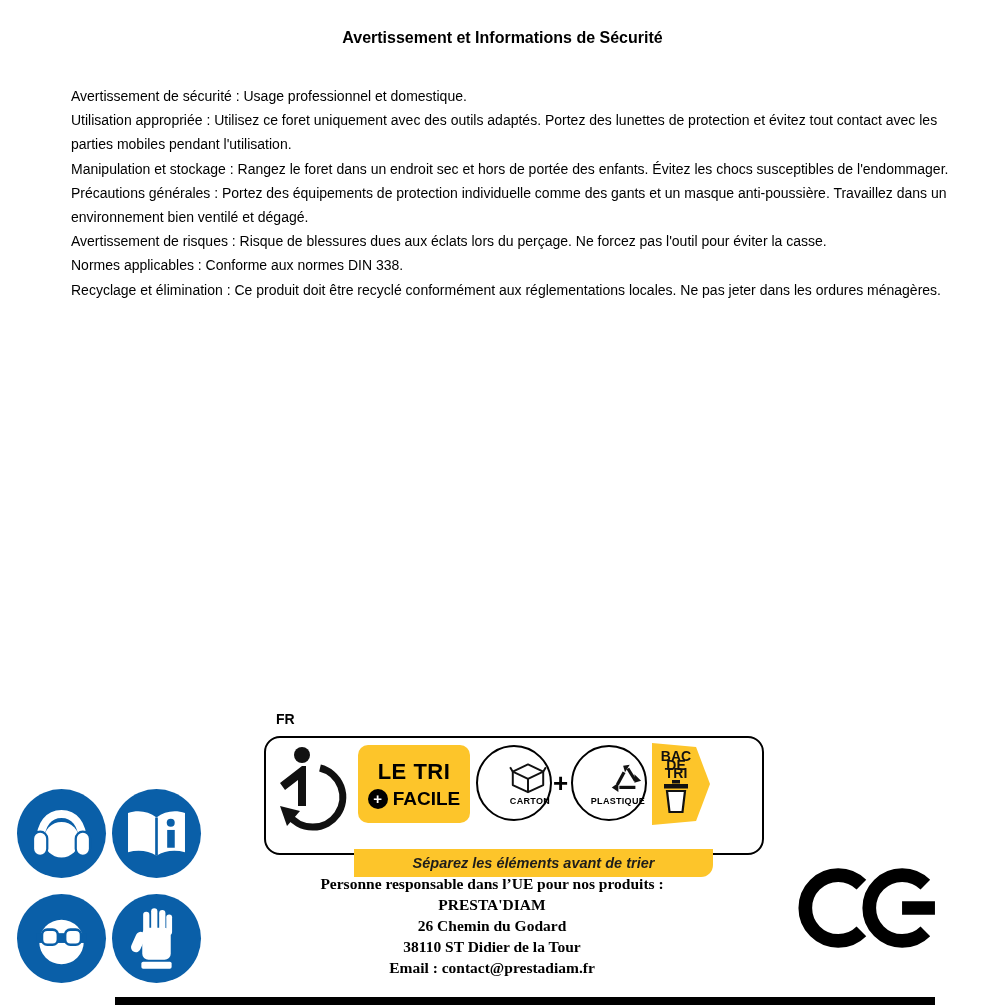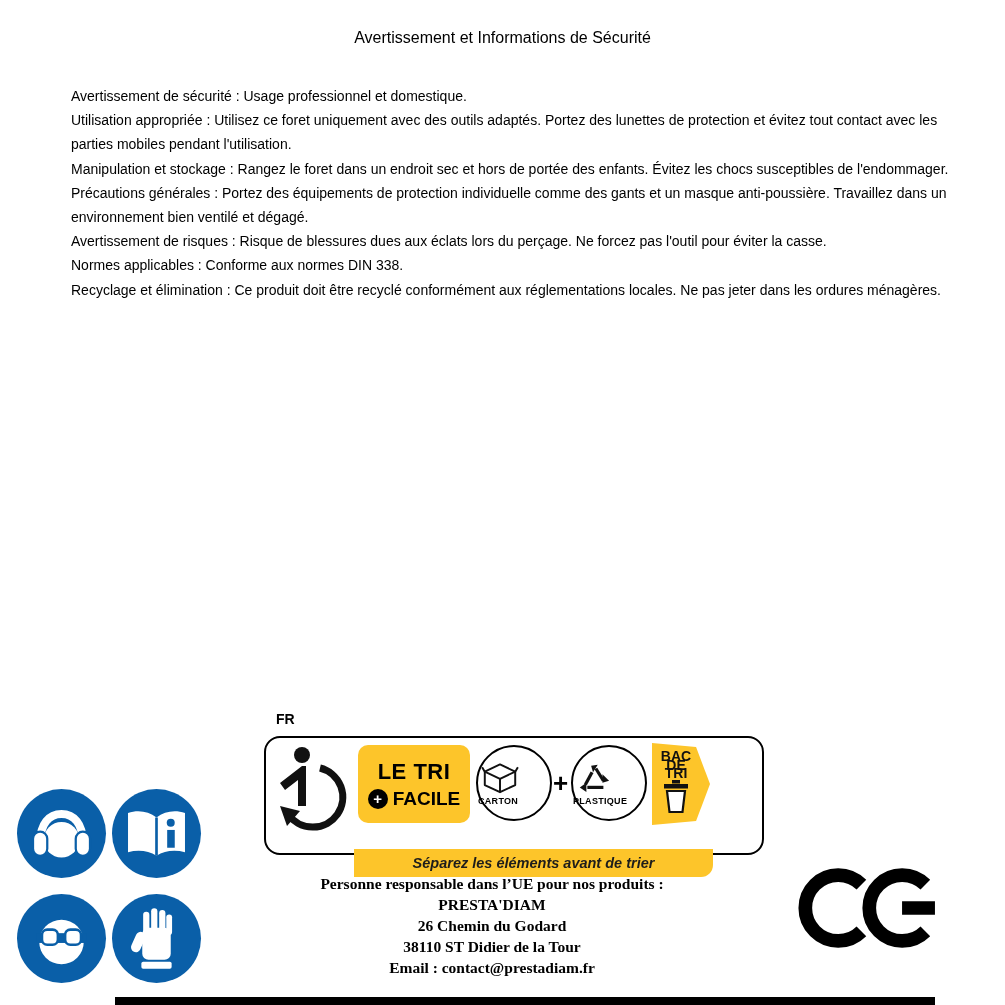--- a/index.html
+++ b/index.html
@@ -1,20 +1,20 @@
 <!DOCTYPE html>
 <html><head>
 <meta charset="utf-8">
 <style>
   html,body{margin:0;padding:0;background:#fff;}
   #page{position:relative;width:1005px;height:1005px;background:#fff;overflow:hidden;
         font-family:"Liberation Sans", sans-serif;color:#000;}
 
   .title{position:absolute;top:29px;left:0;right:0;text-align:center;
-         font-size:16px;font-weight:normal;}
+         font-size:16px;font-weight:bold;}
 
   .safety{position:absolute;left:71px;top:84px;width:882px;
           font-size:14px;line-height:24.2px;}
   .safety-line{display:block;}
 
   
   .picto-grid{position:absolute;left:17px;top:789px;display:grid;
               grid-template-columns:89px 89px;grid-auto-rows:89px;
               column-gap:6px;row-gap:16px;}
   .picto{width:89px;height:89px;border-radius:50%;background:#0a5fa8;
@@ -31,21 +31,21 @@
                   background:#fdc52a;border-radius:10px;display:flex;
                   flex-direction:column;align-items:center;justify-content:center;gap:3px;}
   .tri-line1{font-size:22px;font-weight:800;letter-spacing:.5px;}
   .tri-line2-row{display:flex;align-items:center;gap:5px;}
   .plus-badge{width:20px;height:20px;border-radius:50%;background:#000;color:#fff;
               font-weight:bold;font-size:15px;display:flex;align-items:center;
               justify-content:center;line-height:1;}
   .tri-line2{font-size:19px;font-weight:800;}
   .material-circle{position:absolute;top:7px;width:76px;height:76px;background:#fff;
                    border:2px solid #000;border-radius:50%;box-sizing:border-box;
-                   display:flex;flex-direction:column;align-items:flex-start;
+                   display:flex;flex-direction:column;align-items:flex-end;
                    justify-content:center;gap:2px;}
   .mc-carton{left:210px;}
   .mc-plastique{left:305px;}
   .material-label{font-size:9px;font-weight:bold;letter-spacing:.3px;}
   .plus-sep{position:absolute;left:287px;top:30px;font-size:26px;font-weight:bold;}
   .pennant{position:absolute;left:386px;top:5px;width:58px;height:82px;
            background:#fdc52a;
            clip-path:polygon(0 0,76% 5%,100% 50%,76% 95%,0 100%);
            display:flex;flex-direction:column;align-items:center;
            justify-content:center;gap:2px;padding-right:10px;box-sizing:border-box;}

